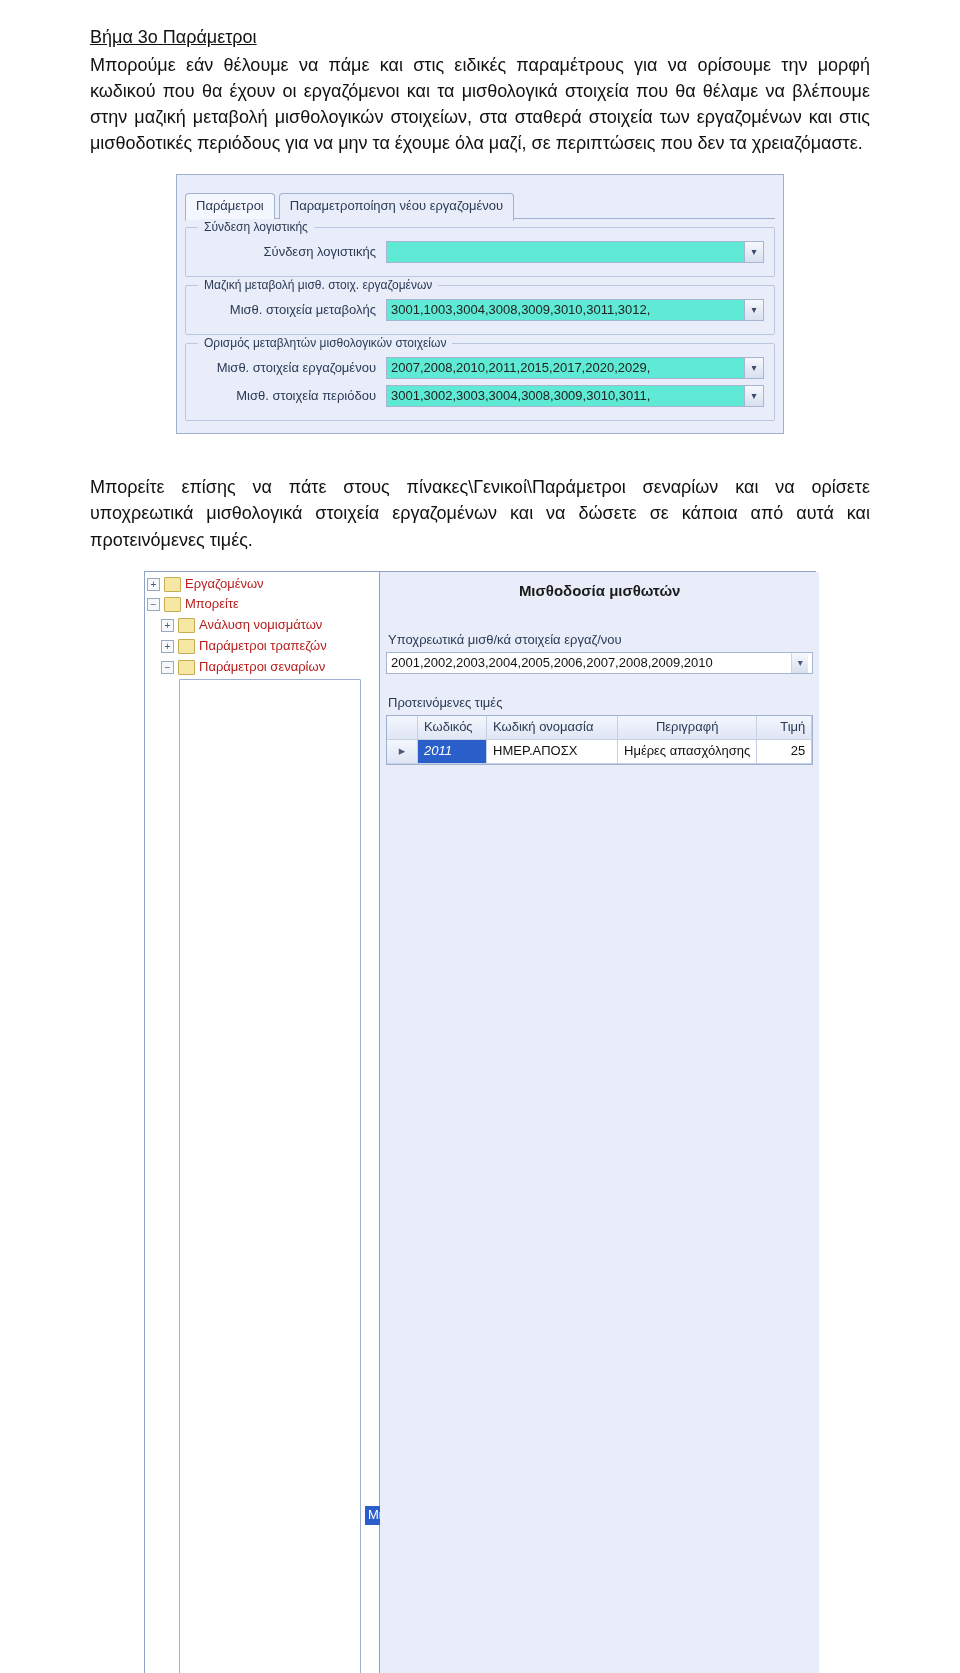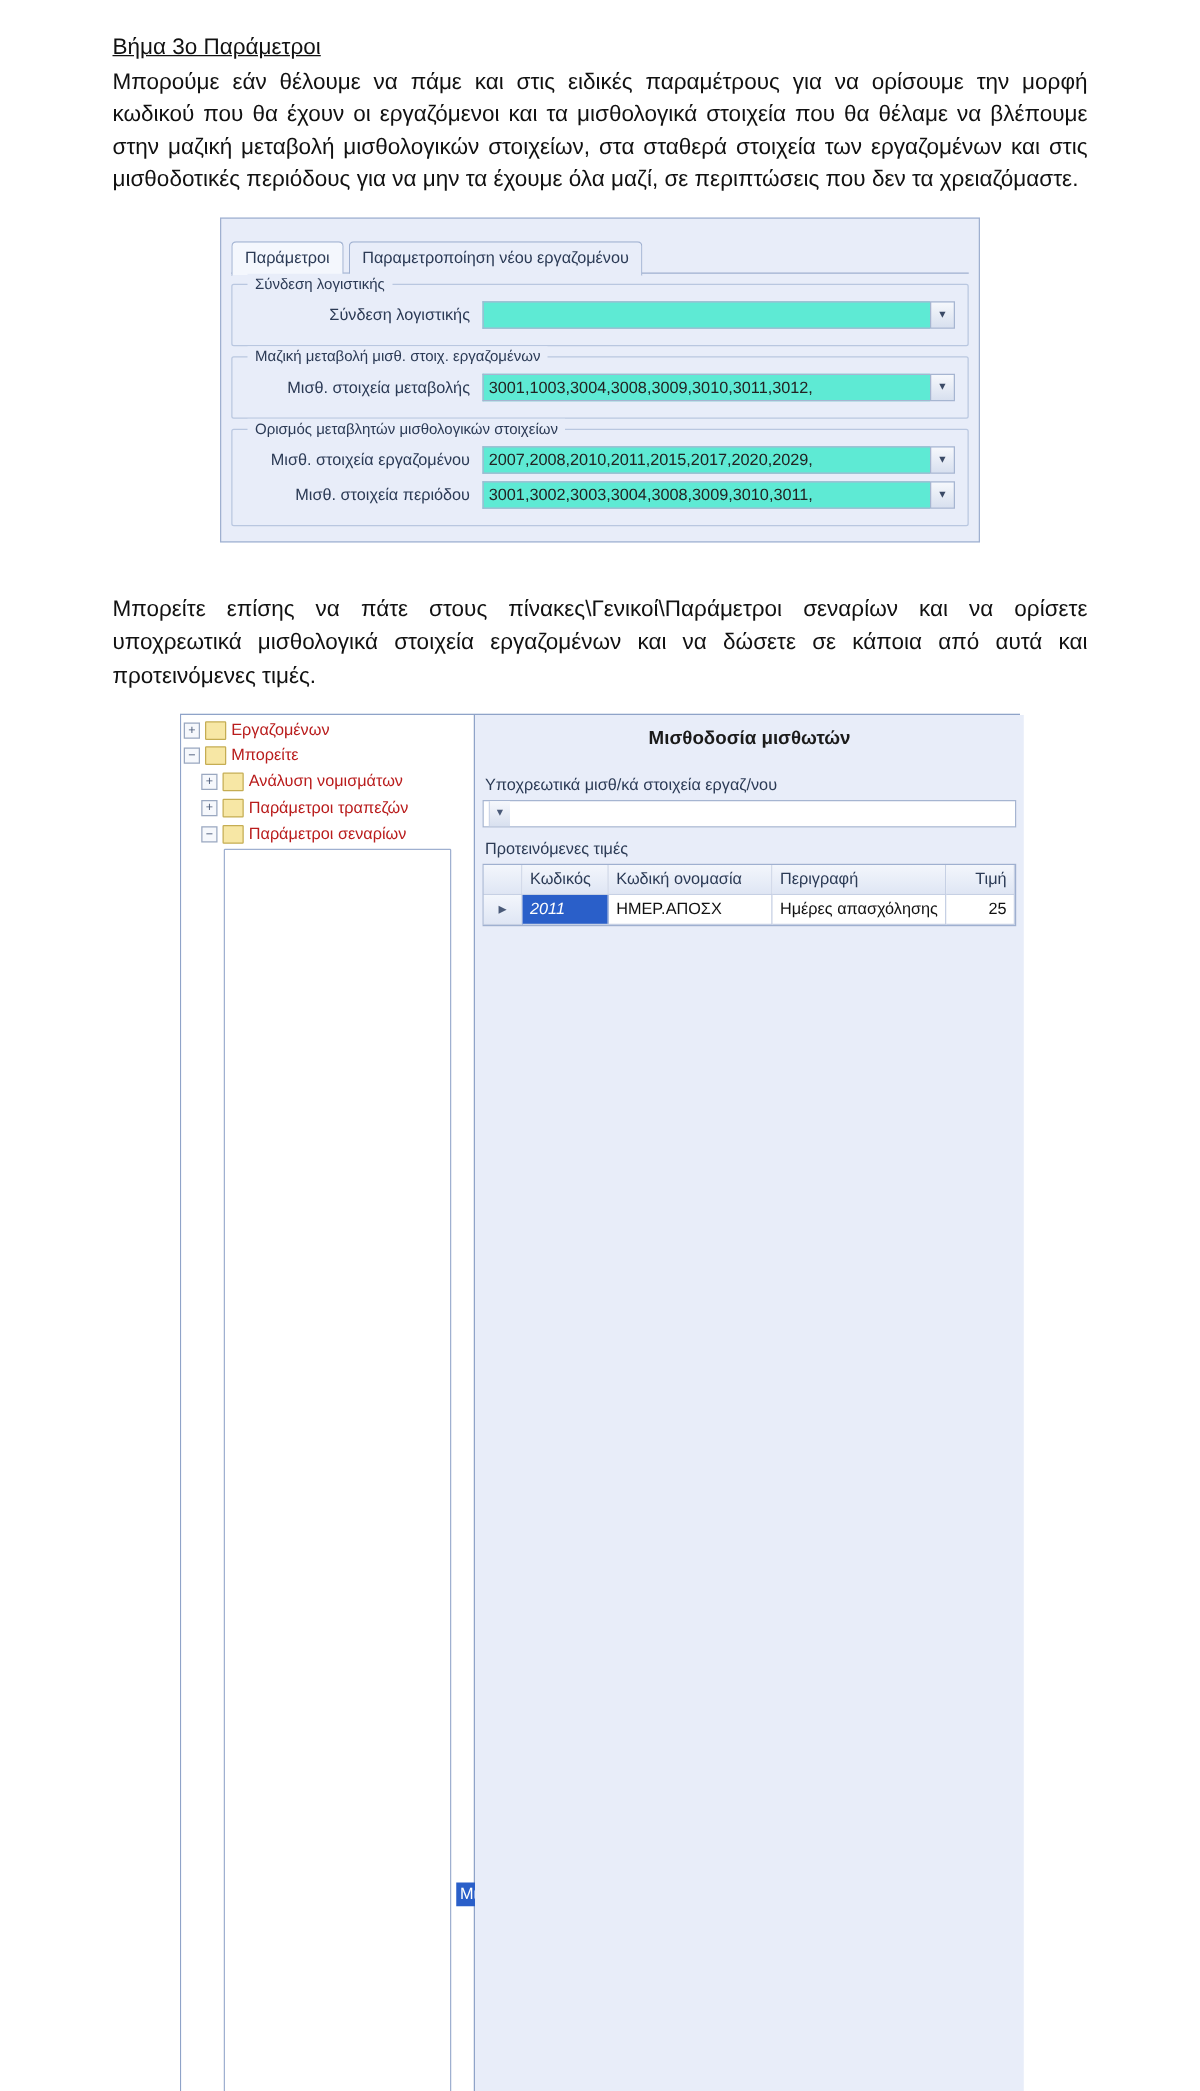--- a/index.html
+++ b/index.html
@@ -147,21 +147,21 @@
     background: #e8edf9;
     padding: 4px 6px 6px 6px;
   }
   .panel2 .title2 {
     text-align: center;
     font-weight: bold;
     color: #1a1a1a;
     padding: 4px 0 10px 0;
     font-size: 15px;
   }
-  .panel2 .lbl2 { color: #2b3a55; margin: 8px 0 2px 2px; }
+  .panel2 .lbl2 { color: #2b3a55; margin: 20px 0 2px 2px; }
   .panel2 .val2 {
     background: #fff;
     border: 1px solid #a6b5d1;
     height: 20px; line-height: 20px;
     padding: 0 4px;
     display: flex;
   }
   .panel2 .val2 .txt { flex:1; overflow:hidden; }
   .panel2 .val2 .dd { width: 16px; text-align:center; color:#4a5a78; font-size:10px; border-left:1px solid #cdd6e8; background:linear-gradient(#f6f8fc,#d8e0ef);}
   .grid2 {
@@ -174,21 +174,21 @@
     border-right: 1px solid #c6d0e4;
     border-bottom: 1px solid #c6d0e4;
     padding: 2px 6px;
     white-space: nowrap;
     overflow: hidden;
   }
   .ghead .gcell { background: linear-gradient(#f3f6fc, #dfe6f4); color:#2b3a55; }
   .gsel { width: 18px; text-align:center; background:linear-gradient(#f3f6fc,#dfe6f4); color:#4a5a78; }
   .c-code { width: 56px; }
   .c-codename { width: 118px; }
-  .c-desc { flex: 1; }
+  .c-desc { flex: 1; text-align: center; }
   .c-val { width: 42px; text-align:right; }
   .grow.body .c-code { background:#2a5fc9; color:#fff;font-style:italic; }
 </style>
 </head>
 <body>
 
 <div class="page">
 
   <div class="heading">Βήμα 3ο Παράμετροι</div>
   <div class="para">Μπορούμε εάν θέλουμε να πάμε και στις ειδικές παραμέτρους για να ορίσουμε την μορφή κωδικού που θα έχουν οι εργαζόμενοι και τα μισθολογικά στοιχεία που θα θέλαμε να βλέπουμε στην μαζική μεταβολή μισθολογικών στοιχείων, στα σταθερά στοιχεία των εργαζομένων και στις μισθοδοτικές περιόδους για να μην τα έχουμε όλα μαζί, σε περιπτώσεις που δεν τα χρειαζόμαστε.</div>
@@ -276,20 +276,21 @@
         <span class="tlabel sel">Μισθοδοσία μισθωτών</span>
       </div>
 
     </div>
 
     <div class="panel2">
       <div class="title2">Μισθοδοσία μισθωτών</div>
 
       <div class="lbl2">Υποχρεωτικά μισθ/κά στοιχεία εργαζ/νου</div>
       <div class="val2">
+        <span class="txt">2001,2002,2003,2004,2005,2006,2007,2008,2009,2010</span>
         <span class="dd">▾</span>
       </div>
 
       <div class="lbl2">Προτεινόμενες τιμές</div>
       <div class="grid2">
         <div class="grow ghead">
           <div class="gcell gsel"></div>
           <div class="gcell c-code">Κωδικός</div>
           <div class="gcell c-codename">Κωδική ονομασία</div>
           <div class="gcell c-desc">Περιγραφή</div>

